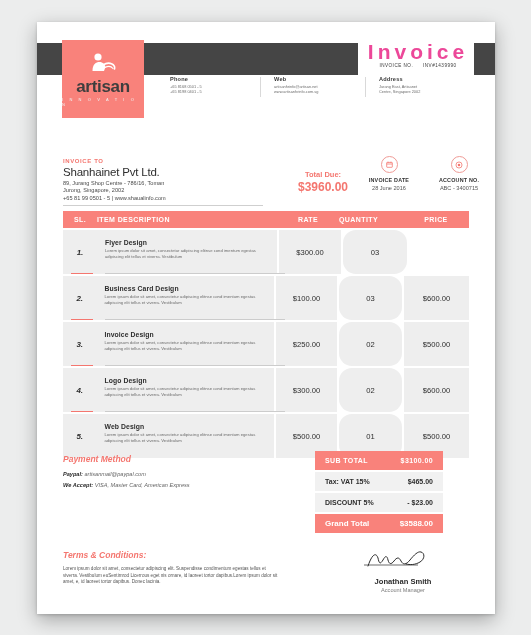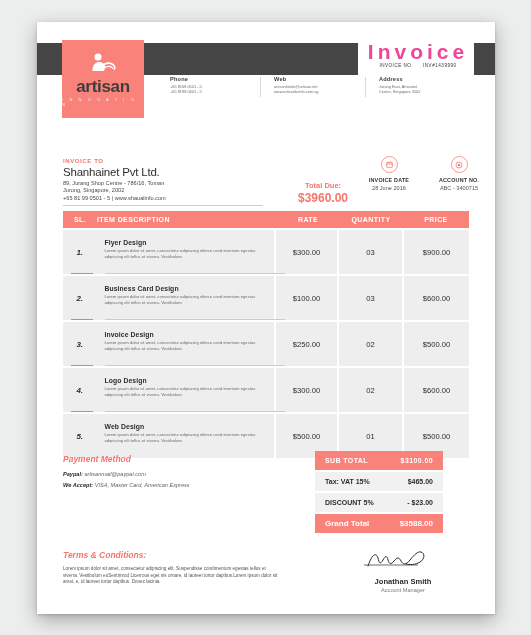--- a/index.html
+++ b/index.html
@@ -162,21 +162,21 @@
     left: 26px;
     top: 183px;
     width: 200px;
     height: 1px;
     background: #cfcfcf;
   }
 
   .totaldue {
     position: absolute;
     left: 252px;
-    top: 159px;
+    top: 148px;
     width: 68px;
     text-align: center;
   }
   .totaldue-label {
     font-size: 7.5px;
     color: #f4766f;
     font-weight: bold;
   }
   .totaldue-amount {
     font-size: 12px;
@@ -222,21 +222,21 @@
     height: 17px;
     align-items: center;
     color: #fff;
     font-size: 7px;
     font-weight: bold;
     letter-spacing: 0.4px;
   }
   .c-sl { width: 34px; text-align: center; }
   .c-desc { width: 180px; }
   .c-rate { width: 62px; text-align: center; }
-  .c-qty { width: 64px; text-align: center; }
+  .c-qty { width: 64px; text-align: left; border-radius: 13px; }
   .c-price { width: 66px; text-align: center; }
 
   .trow {
     display: flex;
     height: 44px;
     align-items: stretch;
     position: relative;
   }
   .cell {
     background: #eeeeee;
@@ -494,21 +494,20 @@
         <div class="cell sl c-sl">1.</div>
         <div class="cell desc c-desc">
           <div class="item-title">Flyer Design</div>
           <div class="item-desc">Lorem ipsum dolor sit amet, consectetur adipiscing elitnse  cond imentum egestas adipiscing elit tellus et viverra. Vestibulum</div>
         </div>
         <div class="col-gap"></div>
         <div class="cell money c-rate">$300.00</div>
         <div class="col-gap"></div>
         <div class="cell money c-qty">03</div>
         <div class="col-gap"></div>
-        <div class="cell money c-price">$900.00</div>
         <div class="row-sep-red"></div>
         <div class="row-sep-gray"></div>
       </div>
 
       <div class="row-gap"></div>
 
       <div class="trow">
         <div class="cell sl c-sl">2.</div>
         <div class="cell desc c-desc">
           <div class="item-title">Business Card Design</div>

